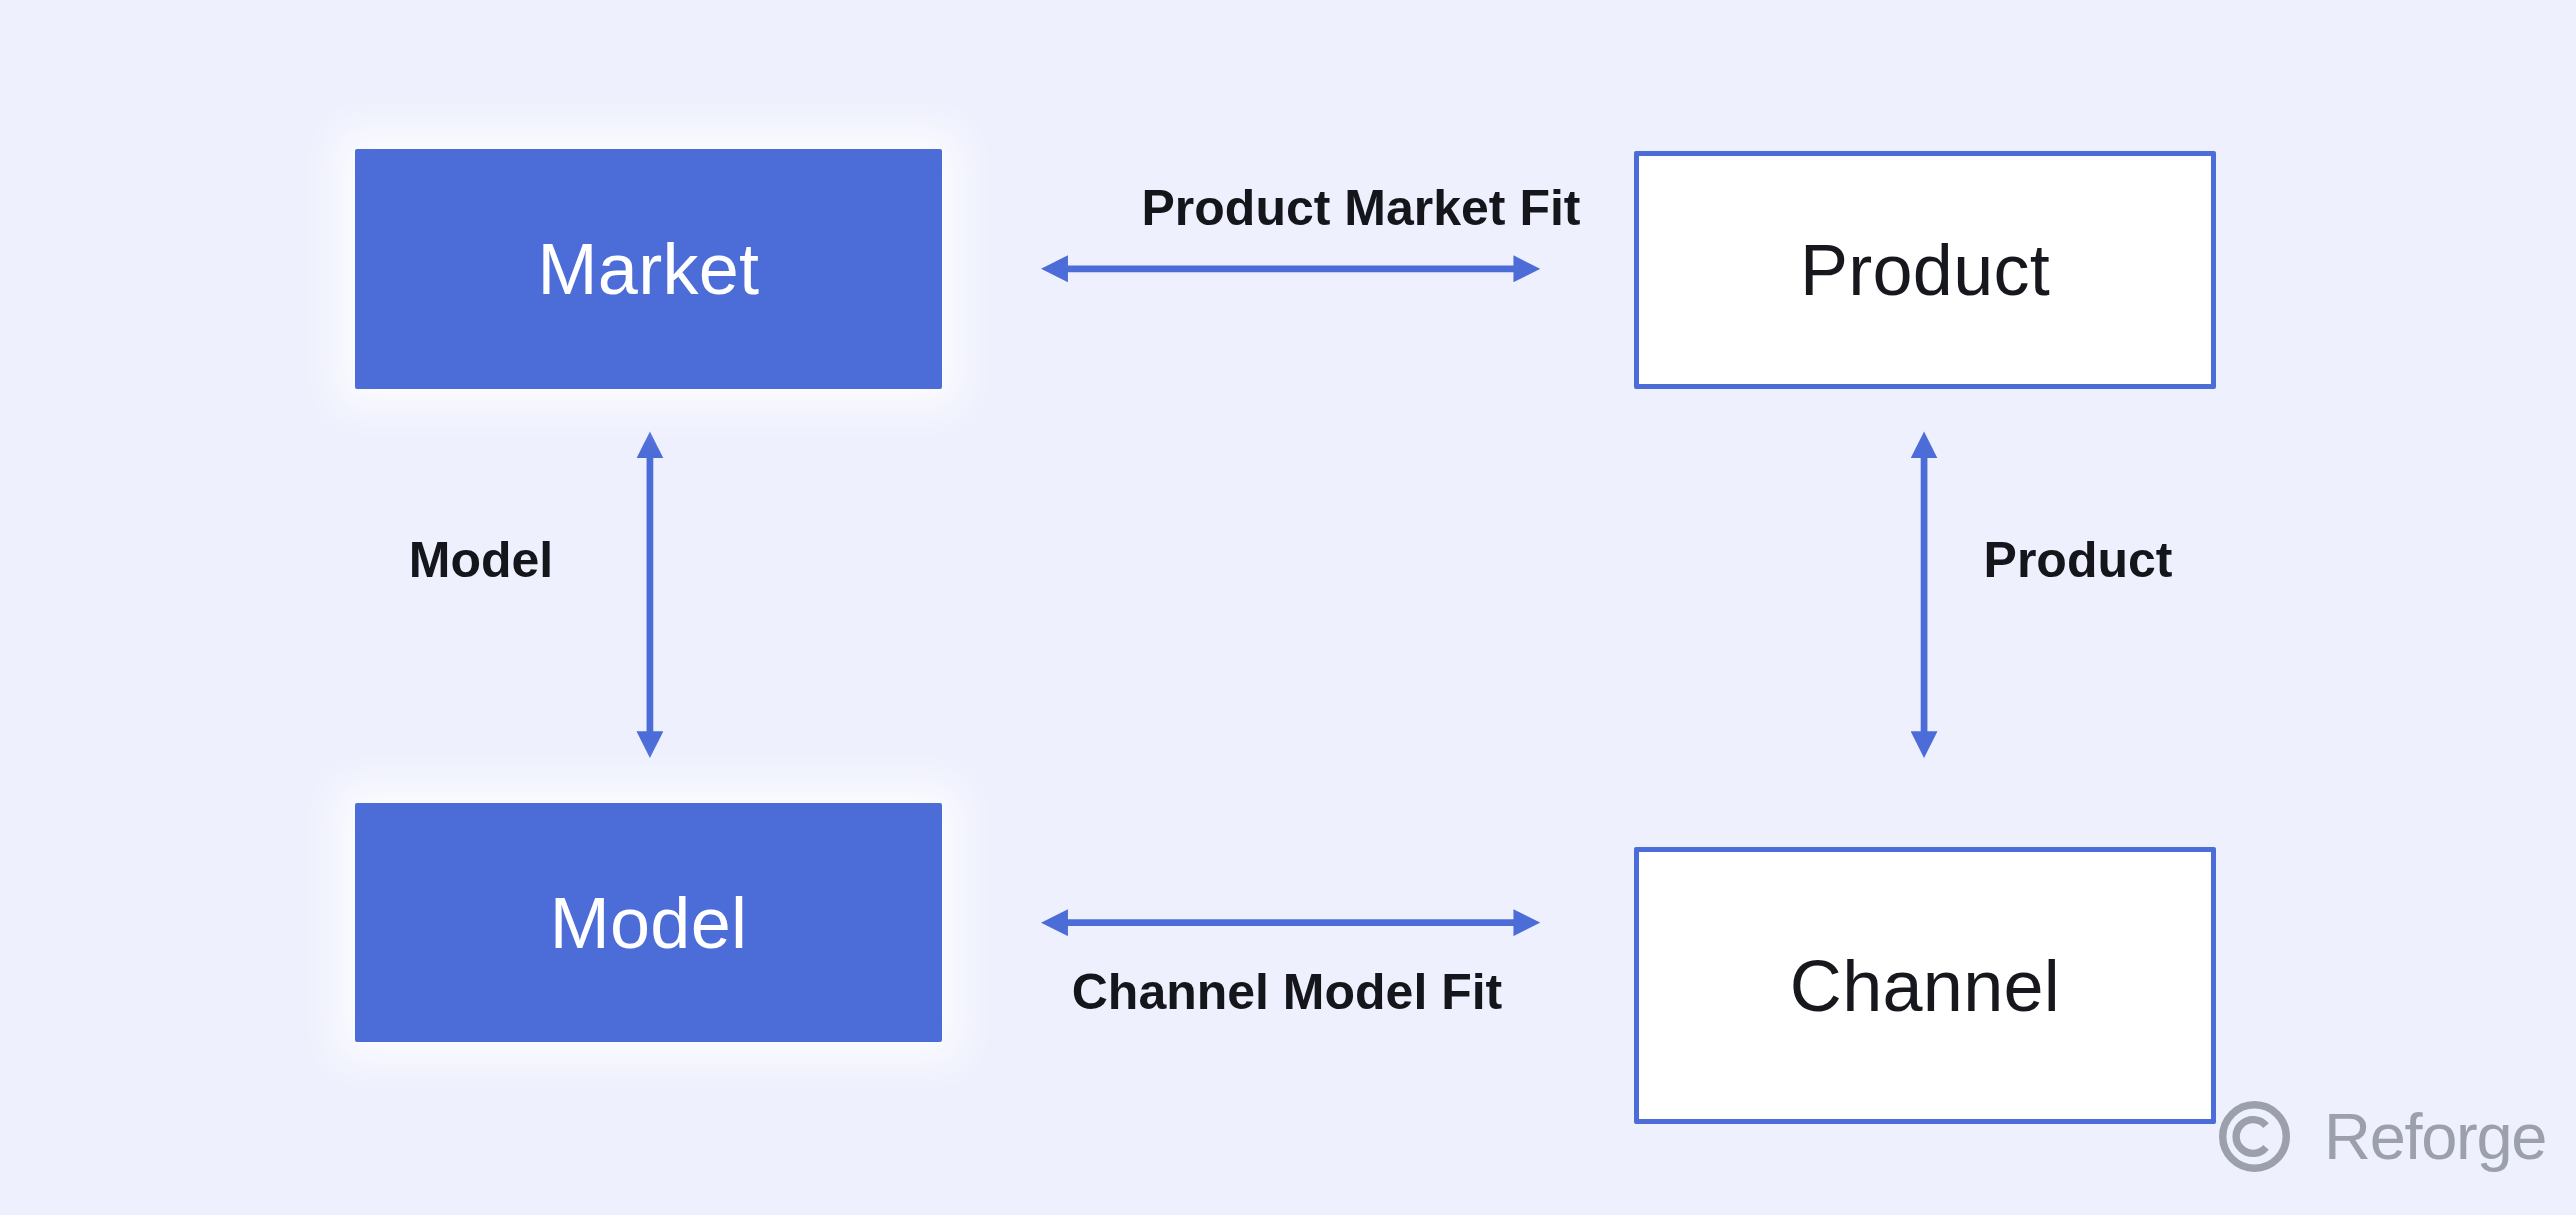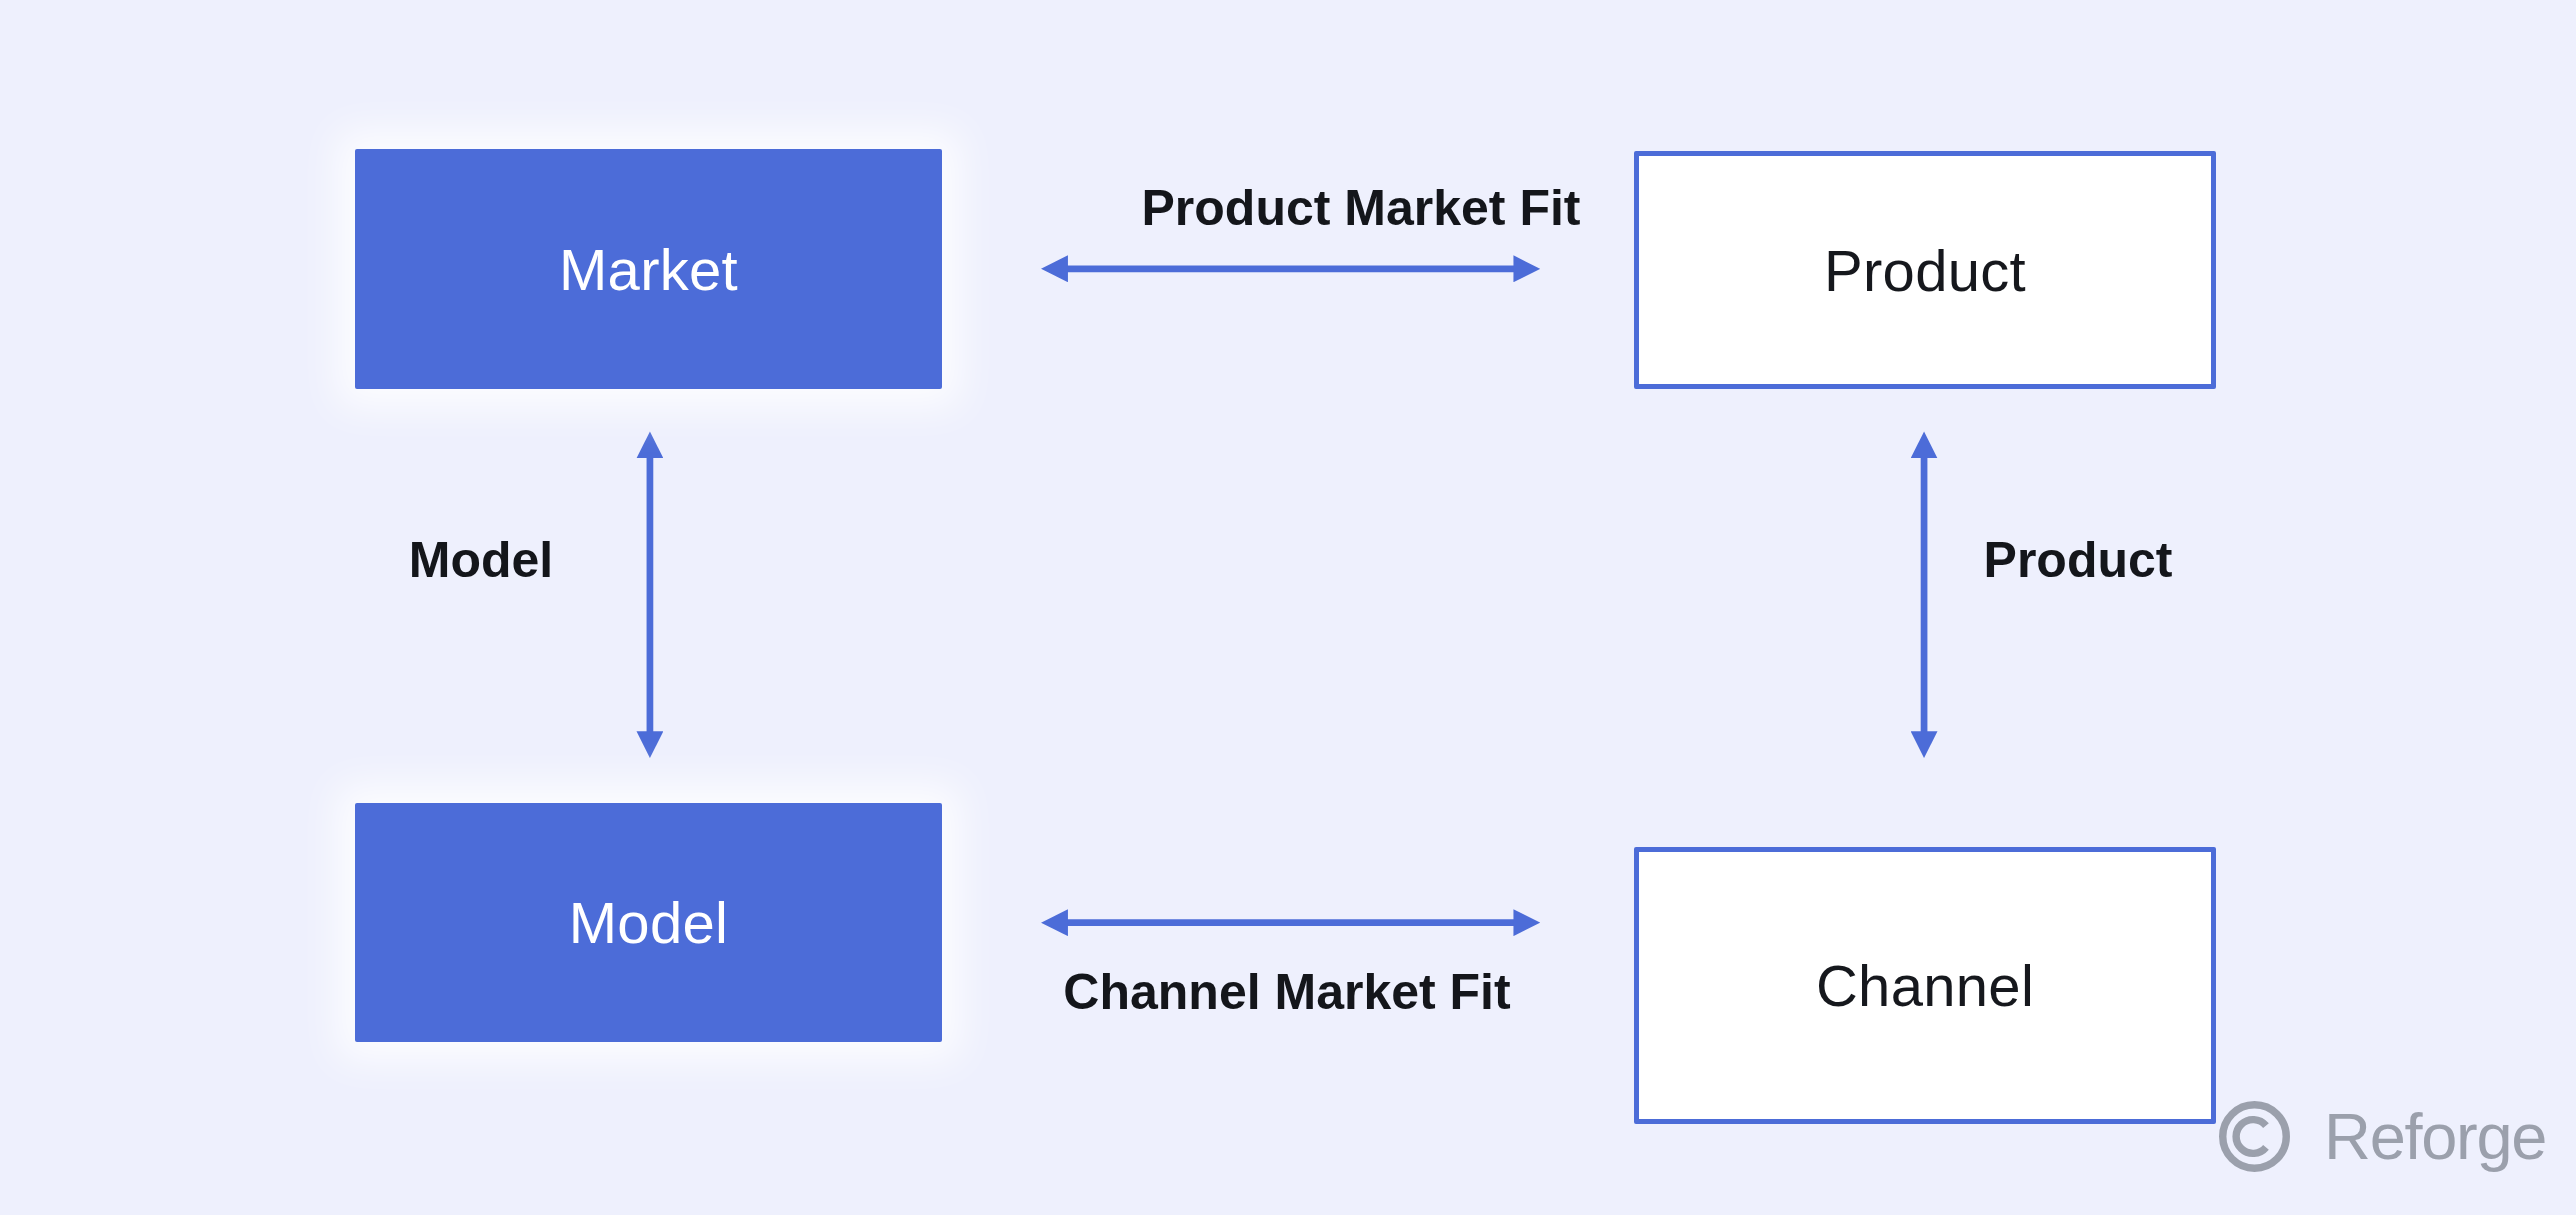--- a/index.html
+++ b/index.html
@@ -22,21 +22,21 @@
     top: 0;
     width: 2576px;
     height: 1215px;
     display: block;
   }
   .node {
     position: absolute;
     display: flex;
     align-items: center;
     justify-content: center;
-    font-size: 58px;
+    font-size: 72px;
     letter-spacing: 0.3px;
     border-radius: 2px;
     box-sizing: border-box;
   }
   .node--filled {
     background: #4C6CD8;
     color: #FFFFFF;
     box-shadow: 0 0 40px 17.5px rgba(255, 255, 255, 0.85);
   }
   .node--outlined {
@@ -115,21 +115,21 @@
   <div class="edge-label edge-label--pmf">Product Market Fit</div>
 
   <div class="edge-label edge-label--mmf">
     <span>Model</span><br>
   </div>
 
   <div class="edge-label edge-label--pcf">
     <span>Product</span><br>
   </div>
 
-  <div class="edge-label edge-label--cmf">Channel Market Fit</div>
+  <div class="edge-label edge-label--cmf">Channel Model Fit</div>
 
   <div class="watermark">
     <svg width="73" height="73" viewBox="0 0 108 108" xmlns="http://www.w3.org/2000/svg">
       <circle cx="54" cy="54" r="47" fill="none" stroke="#9BA0AC" stroke-width="11"></circle>
       <path d="M 71 38 A 25 25 0 1 0 71 70" fill="none" stroke="#9BA0AC" stroke-width="11"></path>
     </svg>
     <span class="watermark-text">Reforge</span>
   </div>
 
 </div>

